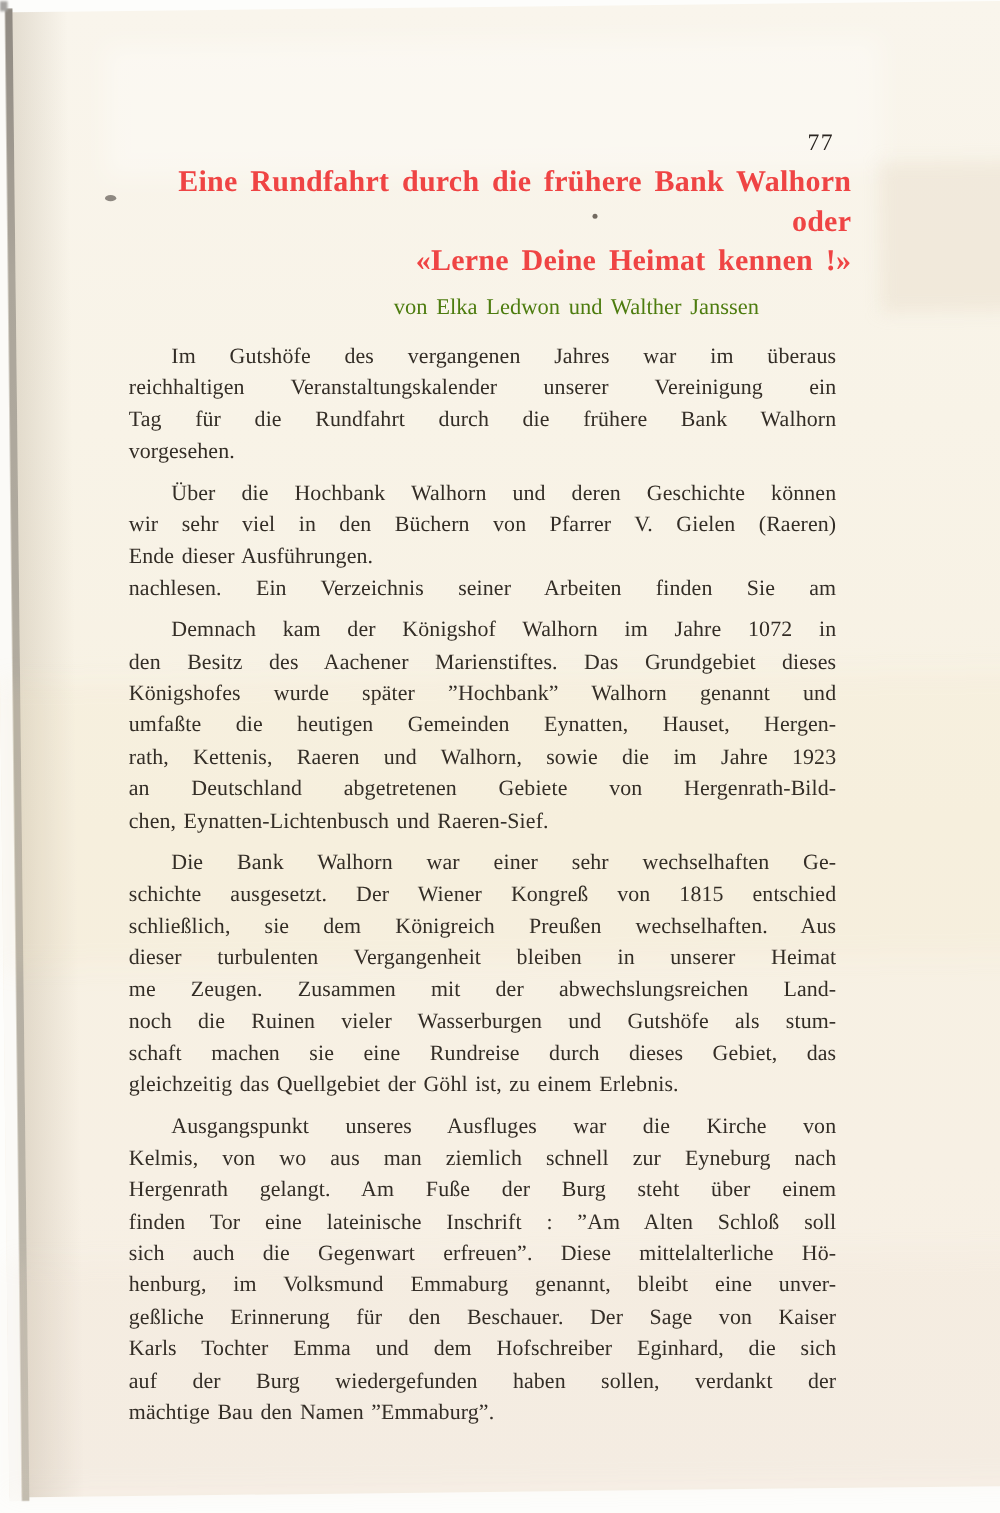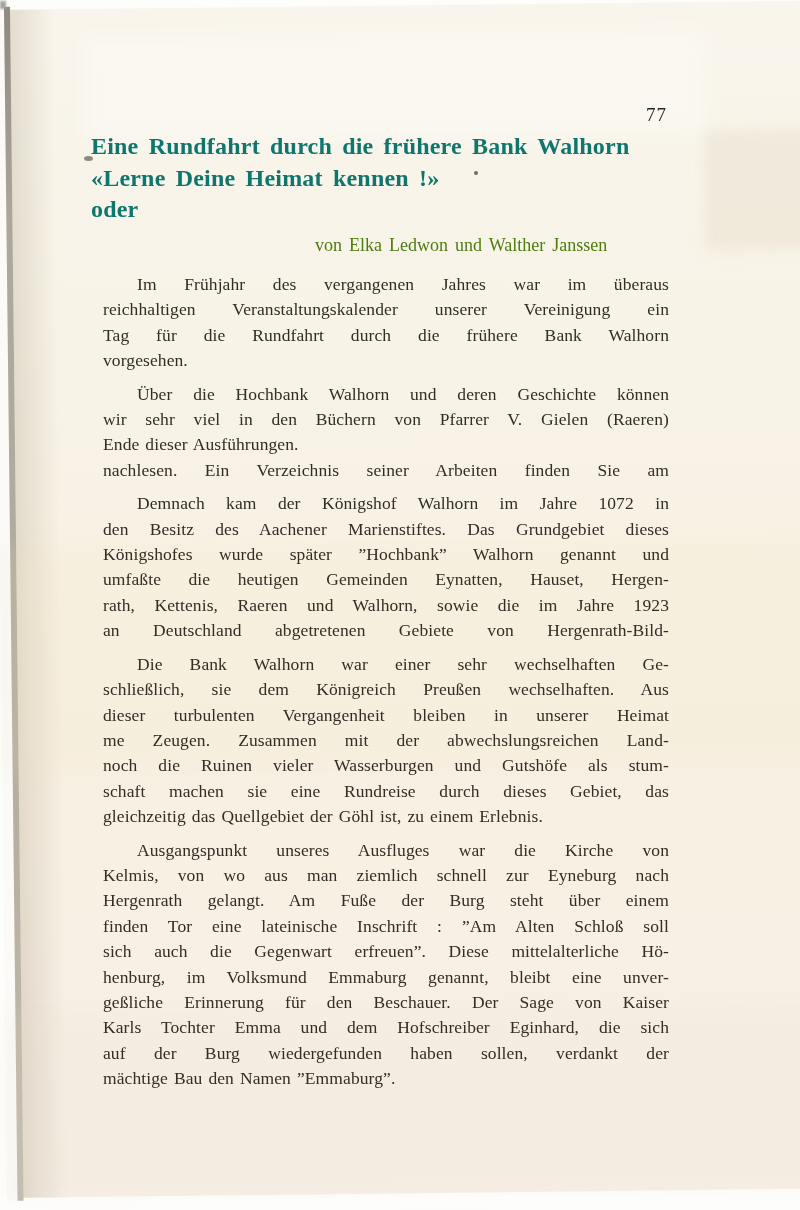--- a/index.html
+++ b/index.html
@@ -33,22 +33,22 @@
 
   .corner-speck { position:absolute; left:0; top:1px; width:6px; height:8px;
                   background:#a5a3a0; filter:blur(0.8px); }
 
   
   .content { position:absolute; left:103px; top:0; width:566px; color:#2c2822; }
 
   .page-number { position:absolute; top:104px; left:0; width:564px; text-align:right;
                  font-size:19px; letter-spacing:1px; color:#2a2521; }
 
-  .title-block { position:absolute; top:131px; left:-12px; width:590px; text-align:left;
-                 font-weight:bold; font-size:24px; line-height:31.5px; color:#0f766e;
+  .title-block { position:absolute; top:131px; left:-12px; width:590px; text-align:right;
+                 font-weight:bold; font-size:24px; line-height:31.5px; color:#ef4444;
                  word-spacing:4px; letter-spacing:0.2px; }
 
   .byline { position:absolute; top:235px; left:212px; font-size:18px; color:#4d7c0f;
             word-spacing:2.5px; }
 
   .body-text { position:absolute; top:272px; left:0; width:566px;
                font-size:17.5px; line-height:25.4px; letter-spacing:0.1px;
                word-spacing:1.5px; color:#332d26; }
   .para { margin:0 0 8px 0; }
   .para .line { text-align:justify; text-align-last:justify; white-space:normal; }
@@ -76,49 +76,51 @@
     <div class="tint-bottom"></div>
   </div>
 
   <div class="corner-speck"></div>
 
   <div class="content">
     <div class="page-number">77</div>
 
     <div class="title-block">
       <div>Eine Rundfahrt durch die frühere Bank Walhorn</div>
+      <div>oder</div>
       <div>«Lerne Deine Heimat kennen !»</div>
-      <div>oder</div>
     </div>
 
     <div class="byline">von Elka Ledwon und Walther Janssen</div>
 
     <div class="body-text">
         <div class="para">
-          <div class="line">Im Frühjahr des vergangenen Jahres war im überaus</div>
+          <div class="line">Im Gutshöfe des vergangenen Jahres war im überaus</div>
           <div class="line">reichhaltigen Veranstaltungskalender unserer Vereinigung ein</div>
           <div class="line">Tag für die Rundfahrt durch die frühere Bank Walhorn</div>
           <div class="line last">vorgesehen.</div>
         </div>
         <div class="para">
           <div class="line">Über die Hochbank Walhorn und deren Geschichte können</div>
           <div class="line">wir sehr viel in den Büchern von Pfarrer V. Gielen (Raeren)</div>
           <div class="line last">Ende dieser Ausführungen.</div>
           <div class="line">nachlesen. Ein Verzeichnis seiner Arbeiten finden Sie am</div>
         </div>
         <div class="para">
           <div class="line">Demnach kam der Königshof Walhorn im Jahre 1072 in</div>
           <div class="line">den Besitz des Aachener Marienstiftes. Das Grundgebiet dieses</div>
           <div class="line">Königshofes wurde später ”Hochbank” Walhorn genannt und</div>
           <div class="line">umfaßte die heutigen Gemeinden Eynatten, Hauset, Hergen-</div>
           <div class="line">rath, Kettenis, Raeren und Walhorn, sowie die im Jahre 1923</div>
           <div class="line">an Deutschland abgetretenen Gebiete von Hergenrath-Bild-</div>
+          <div class="line last">chen, Eynatten-Lichtenbusch und Raeren-Sief.</div>
         </div>
         <div class="para">
           <div class="line">Die Bank Walhorn war einer sehr wechselhaften Ge-</div>
+          <div class="line">schichte ausgesetzt. Der Wiener Kongreß von 1815 entschied</div>
           <div class="line">schließlich, sie dem Königreich Preußen wechselhaften. Aus</div>
           <div class="line">dieser turbulenten Vergangenheit bleiben in unserer Heimat</div>
           <div class="line">me Zeugen. Zusammen mit der abwechslungsreichen Land-</div>
           <div class="line">noch die Ruinen vieler Wasserburgen und Gutshöfe als stum-</div>
           <div class="line">schaft machen sie eine Rundreise durch dieses Gebiet, das</div>
           <div class="line last">gleichzeitig das Quellgebiet der Göhl ist, zu einem Erlebnis.</div>
         </div>
         <div class="para">
           <div class="line">Ausgangspunkt unseres Ausfluges war die Kirche von</div>
           <div class="line">Kelmis, von wo aus man ziemlich schnell zur Eyneburg nach</div>

